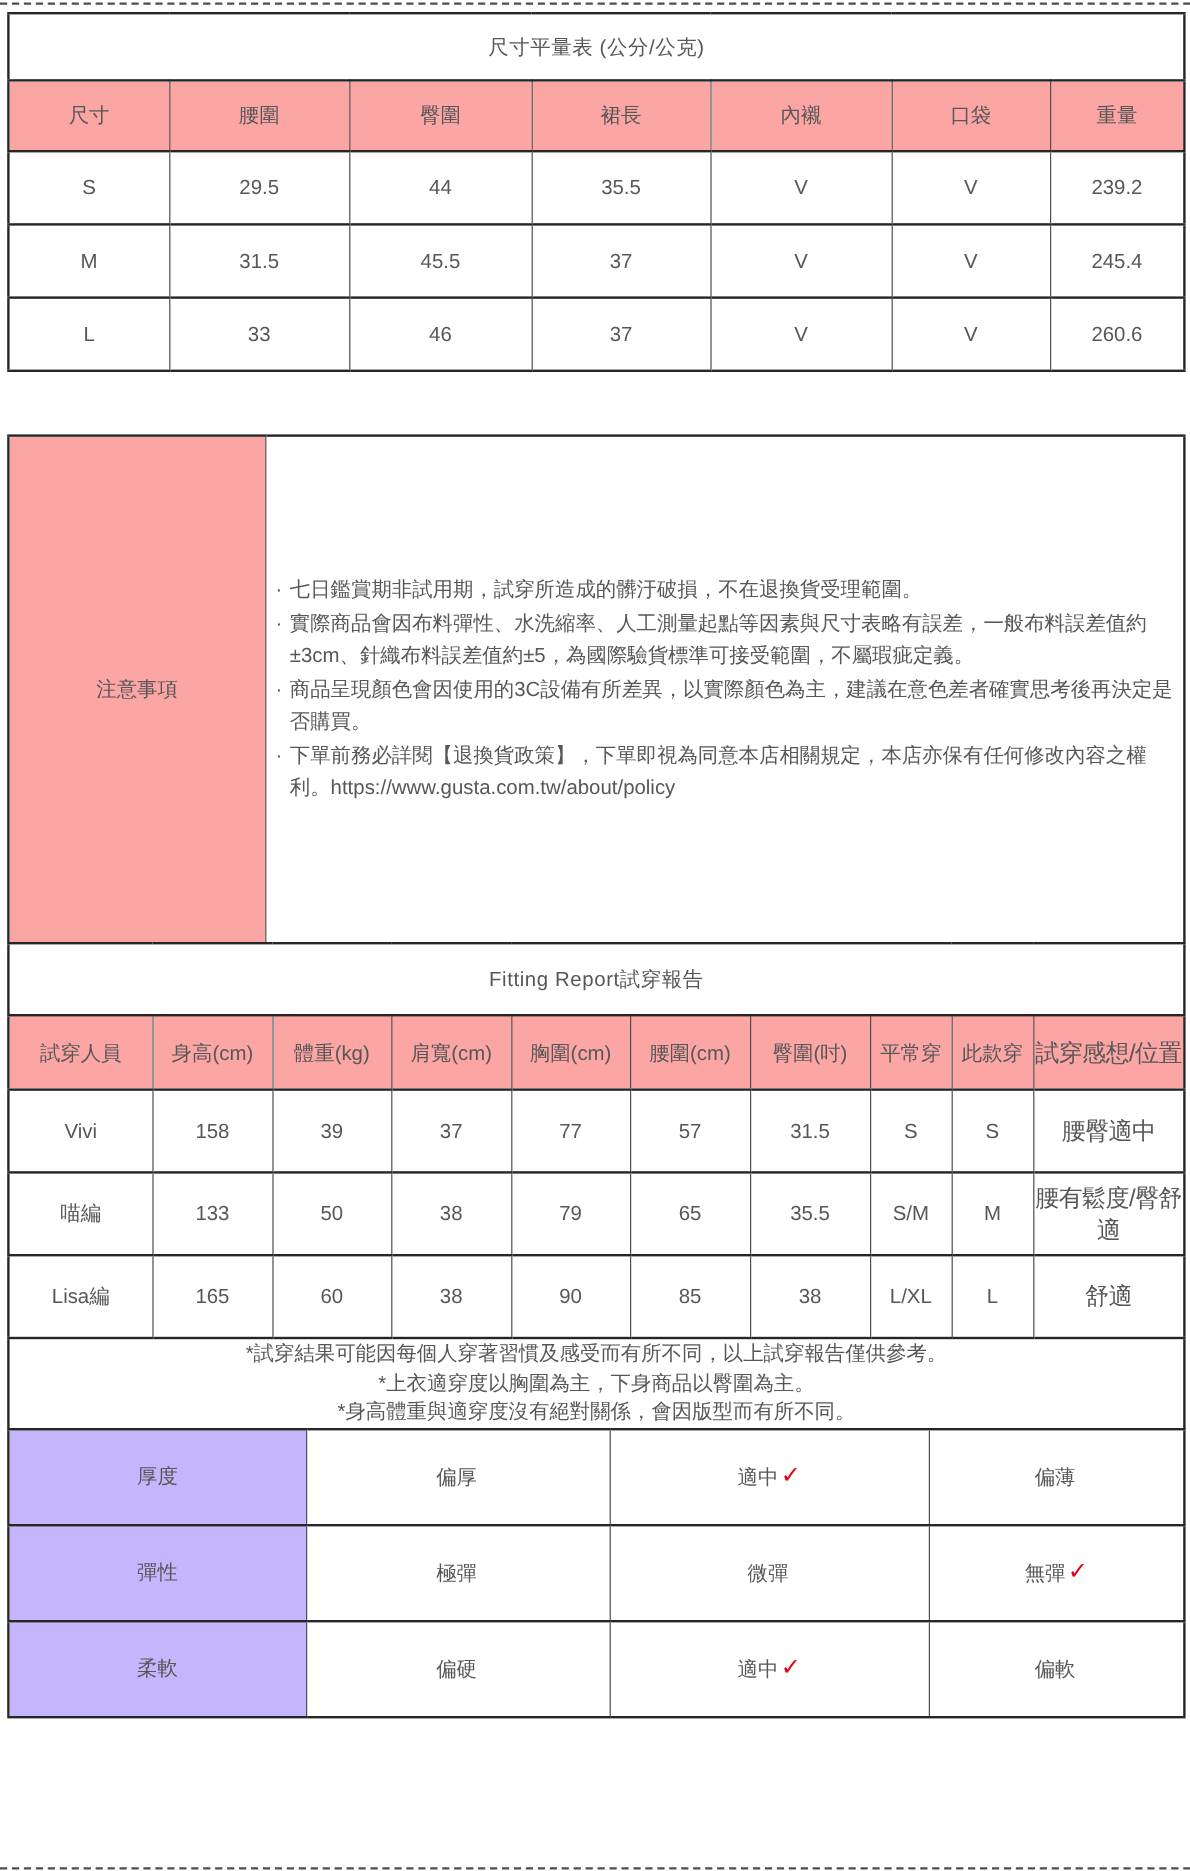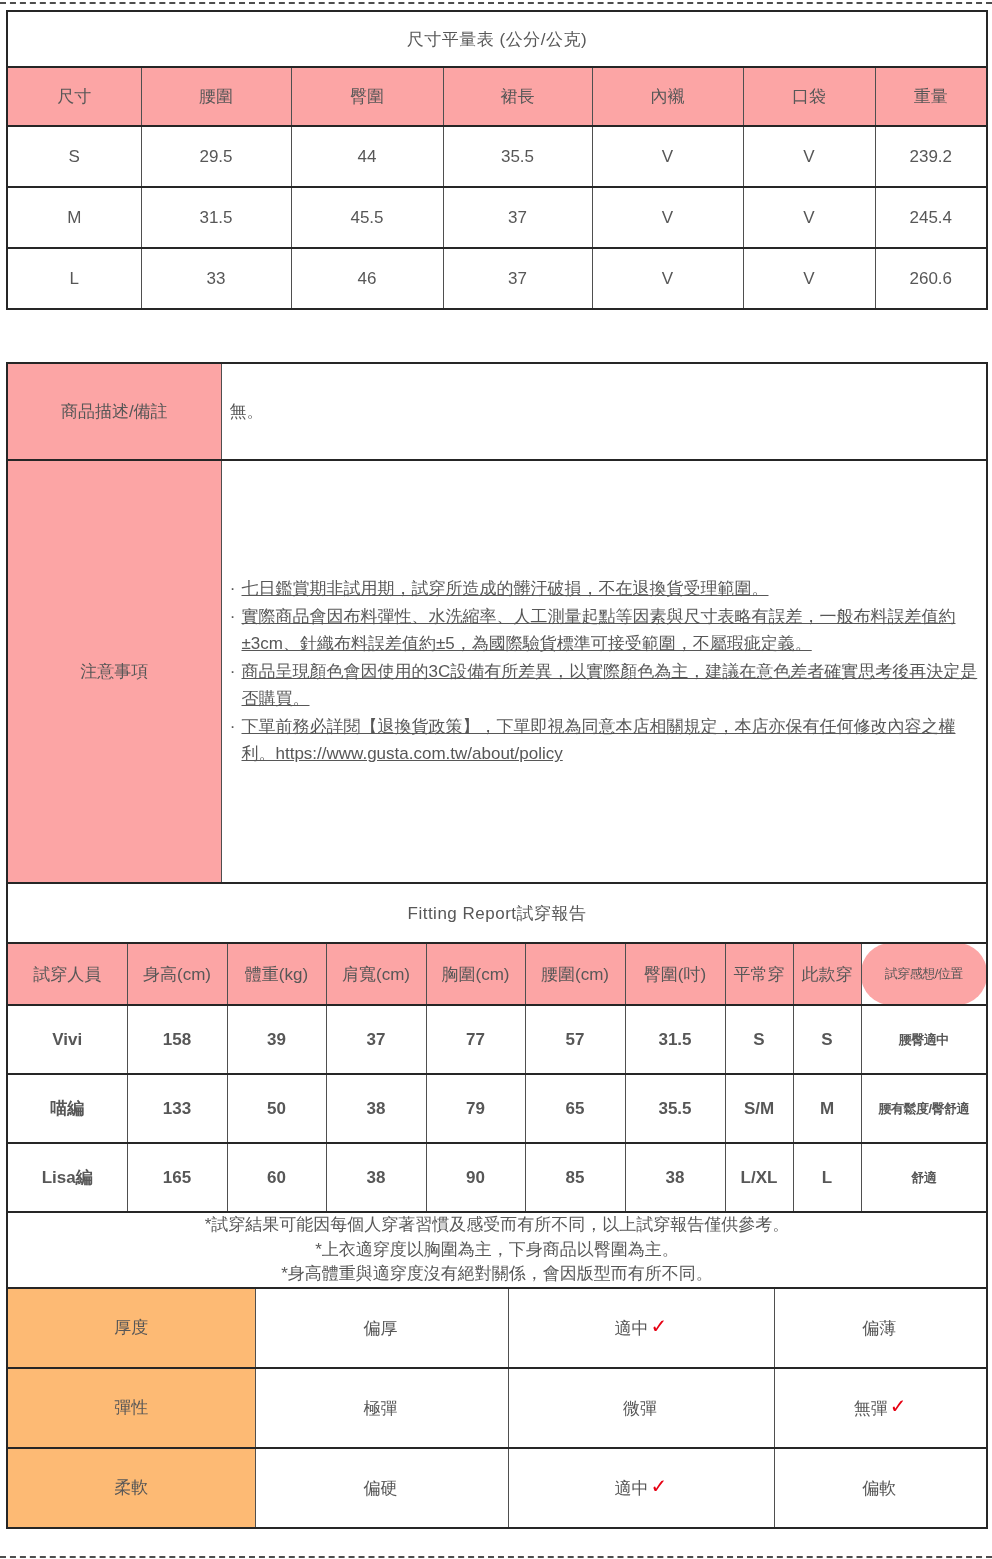--- a/index.html
+++ b/index.html
@@ -14,40 +14,40 @@
   table.tbl + table.tbl { margin-top:-2px; }
   .tbl td {
     border:1px solid #4f4f4f;
     border-top:2px solid #262626;
     border-bottom:2px solid #262626;
     text-align:center; vertical-align:middle;
     font-size:17px; color:#575757;
     padding:0 2px; overflow:hidden;
   }
   .bg-head  { background:#fca5a5; }
-  .bg-label { background:#fdba74; }
+  .bg-label { background:#c4b5fd; }
   .title-cell { font-size:18px; letter-spacing:0.5px;border-radius:24px; }
 
   .size .r-title td { height:56px; }
   .size .r-head  td { height:59px; }
   .size .r-data  td { height:61px; }
 
   .desc .r-desc  td { height:97px; }
   .desc .r-notes td { height:423px; }
   .desc td.value { text-align:left; padding-left:8px; }
   .notes-cell { text-align:left; padding:12px 14px 12px 8px; }
   .note { display:flex; line-height:27.5px; text-align:left; }
   .note .bullet { flex:0 0 18px; text-align:center; }
-  .note .ntext { flex:1;text-decoration:underline; }
+  .note .ntext { flex:1; }
 
   .fit .r-title td { height:60px;margin-top:31px; }
   .fit .r-head  td { height:62px; }
-  .fit .r-data  td { height:69px;font-weight:bold; }
+  .fit .r-data  td { height:69px; }
   .fit .r-foot  td { height:70px; }
-  .fit td.tight { font-size:13px; letter-spacing:-0.5px; padding:0 1px;border-radius:30px; }
+  .fit td.tight { font-size:20px; letter-spacing:-0.5px; padding:0 1px; }
   .footnotes div { line-height:24.5px; font-size:17px; text-align:center; }
 
   .attrs td { height:80px; }
   .chk { color:#e60012; font-size:20px; margin-left:2px; position:relative; top:-1px; font-family:"DejaVu Sans",sans-serif; }
 </style>
 </head>
 <body>
 
 <div class="page">
   <div class="dash-top"></div>
@@ -108,24 +108,20 @@
     </table>
 
     <div style="height:52px"></div>
 
     <table class="tbl desc">
       <colgroup>
           <col style="width:214px">
           <col style="width:766px">
         </colgroup>
       <tbody>
-        <tr class="r-desc">
-          <td class="bg-head">商品描述/備註</td>
-          <td class="value">無。</td>
-        </tr>
         <tr class="r-notes">
           <td class="bg-head">注意事項</td>
           <td class="notes-cell">
             <div class="note">
                 <span class="bullet">·</span>
                 <span class="ntext">七日鑑賞期非試用期，試穿所造成的髒汙破損，不在退換貨受理範圍。</span>
               </div>
             <div class="note">
                 <span class="bullet">·</span>
                 <span class="ntext">實際商品會因布料彈性、水洗縮率、人工測量起點等因素與尺寸表略有誤差，一般布料誤差值約±3cm、針織布料誤差值約±5，為國際驗貨標準可接受範圍，不屬瑕疵定義。</span>

